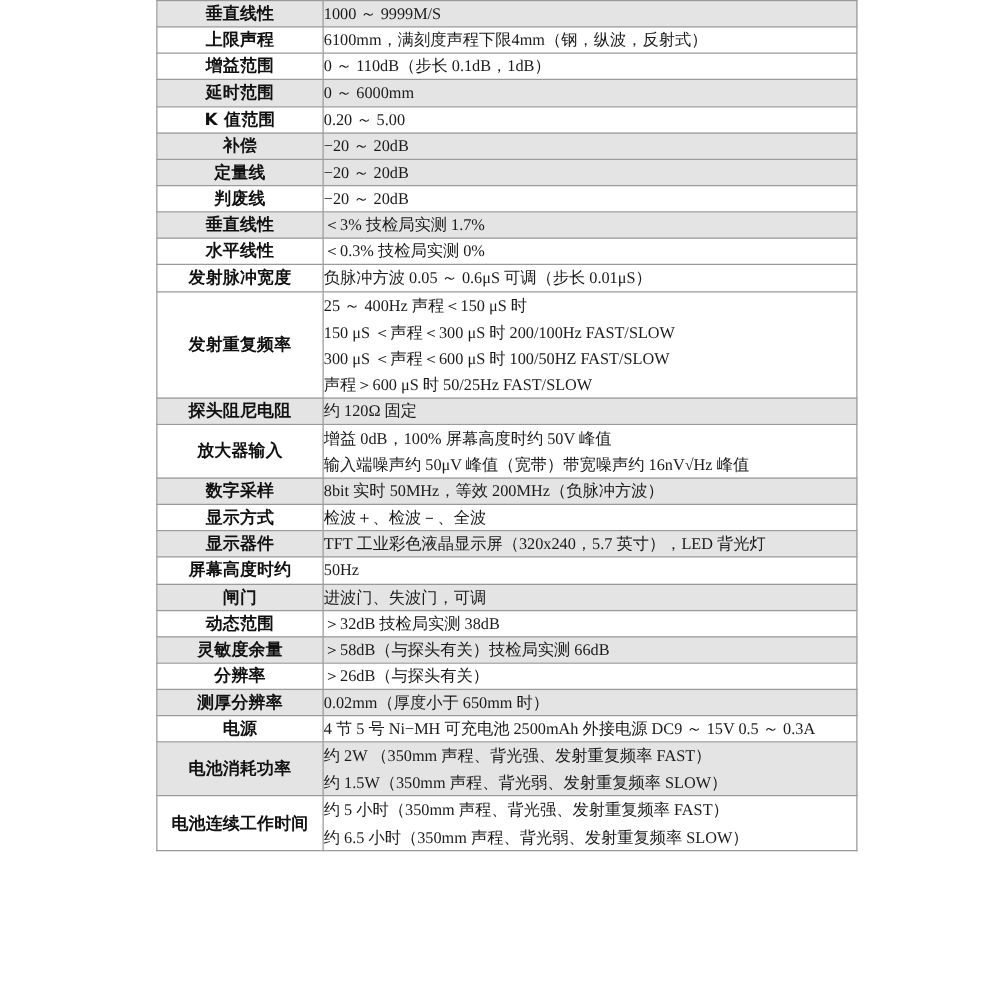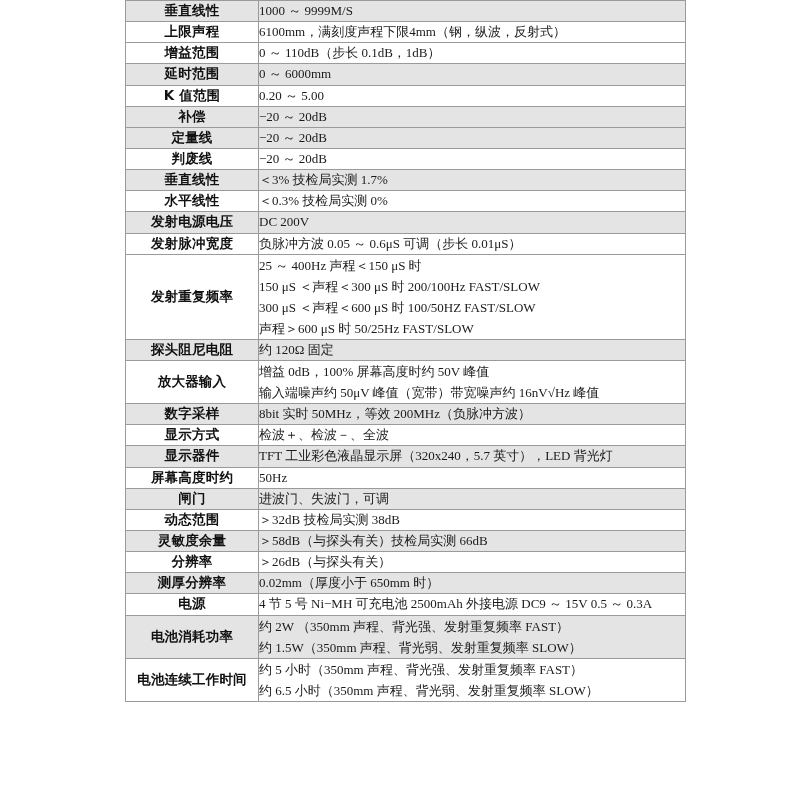--- a/index.html
+++ b/index.html
@@ -113,24 +113,20 @@
         <td class="value-cell">−20 ～ 20dB</td>
       </tr>
       <tr class="alt">
         <td class="label-cell">垂直线性</td>
         <td class="value-cell">＜3% 技检局实测 1.7%</td>
       </tr>
       <tr>
         <td class="label-cell">水平线性</td>
         <td class="value-cell">＜0.3% 技检局实测 0%</td>
       </tr>
-      <tr class="alt">
-        <td class="label-cell">发射电源电压</td>
-        <td class="value-cell">DC 200V</td>
-      </tr>
       <tr>
         <td class="label-cell">发射脉冲宽度</td>
         <td class="value-cell">负脉冲方波 0.05 ～ 0.6μS  可调（步长 0.01μS）</td>
       </tr>
       <tr class="multi">
         <td class="label-cell">发射重复频率</td>
         <td class="value-cell">25 ～ 400Hz   声程＜150 μS 时
 150 μS ＜声程＜300 μS 时 200/100Hz    FAST/SLOW
 300 μS ＜声程＜600 μS 时   100/50HZ     FAST/SLOW
 声程＞600 μS 时              50/25Hz      FAST/SLOW</td>

